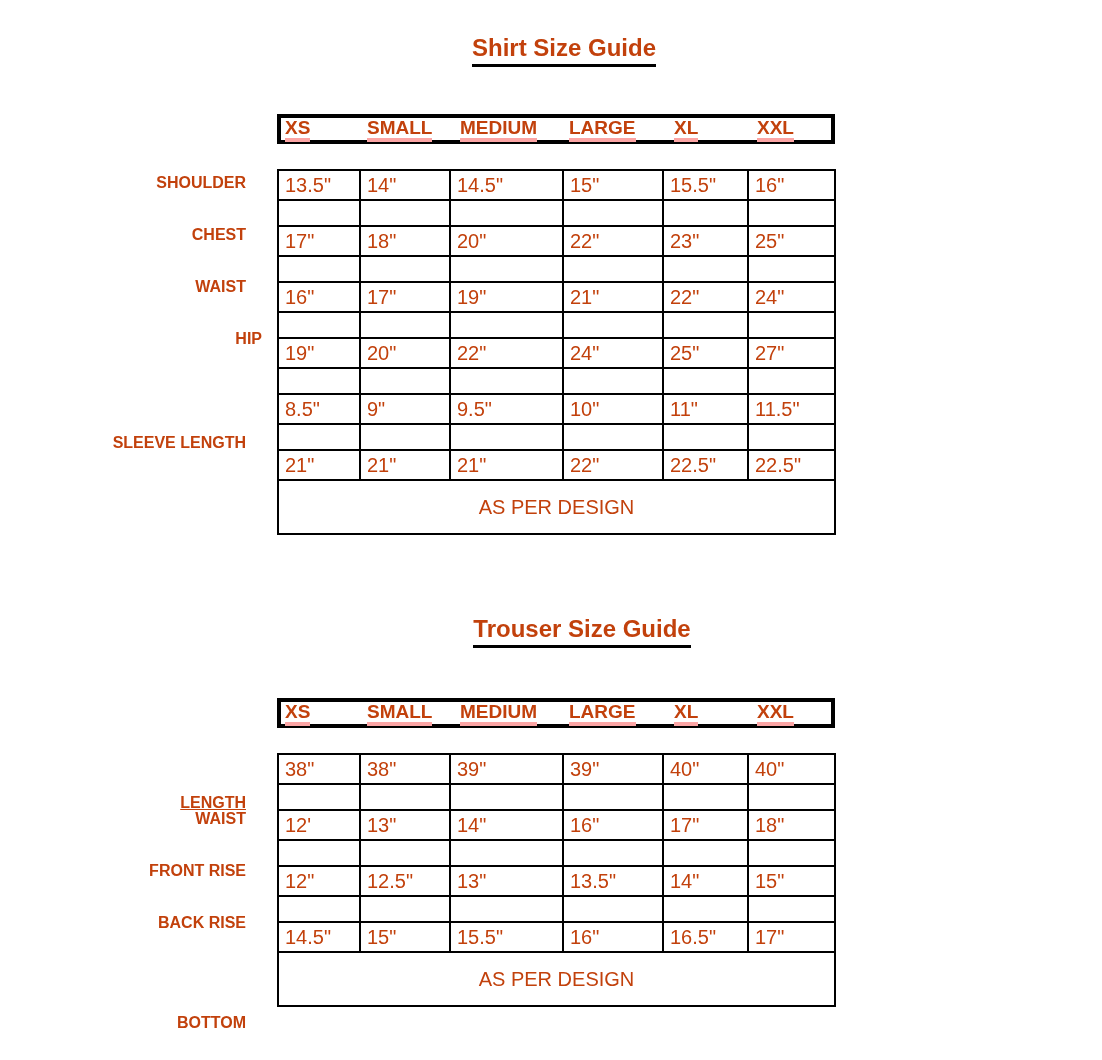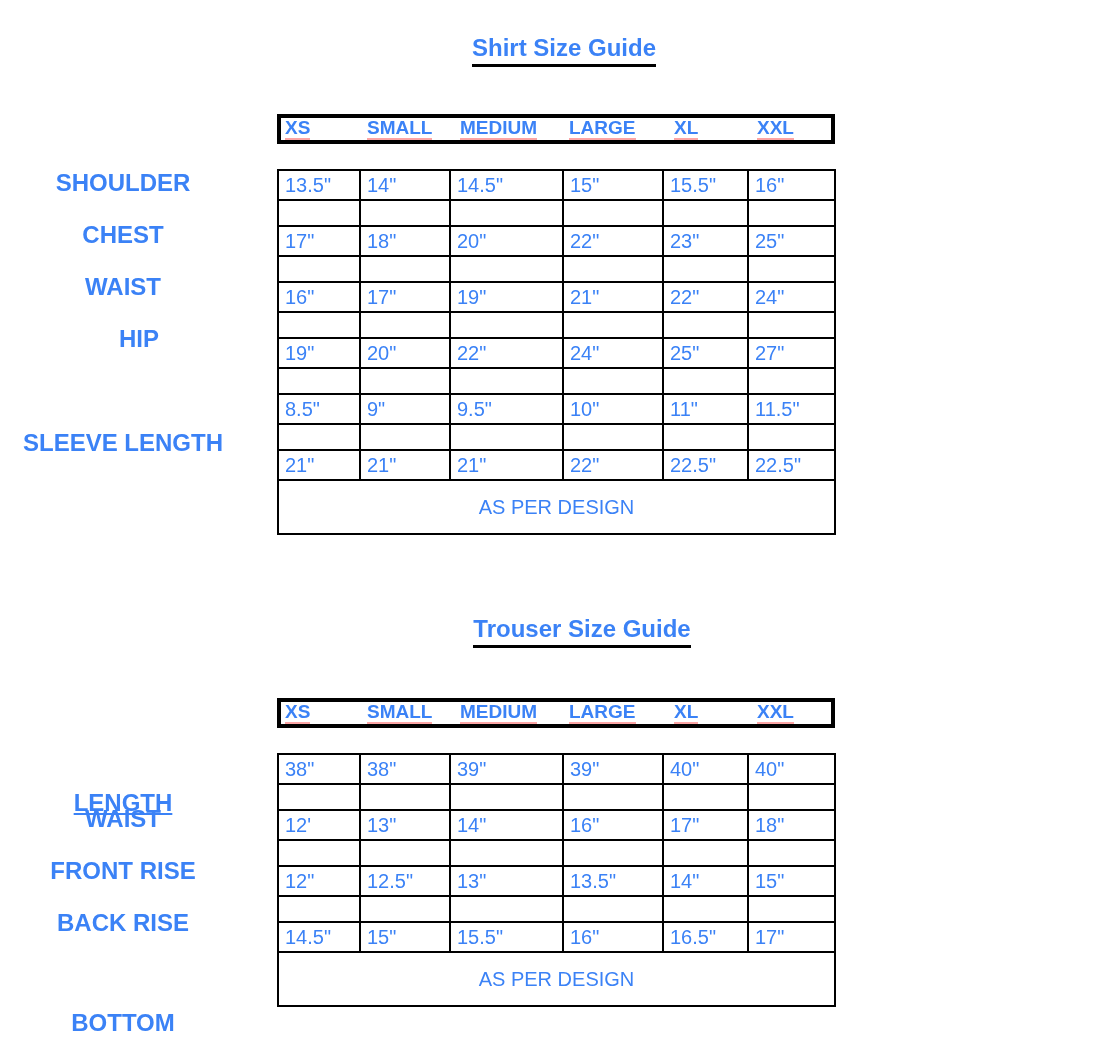--- a/index.html
+++ b/index.html
@@ -1,21 +1,21 @@
 <!DOCTYPE html>
 <html><head>
 <meta charset="utf-8">
 <style>
   html, body { margin: 0; padding: 0; background: #ffffff; }
   .page {
     position: relative;
     width: 1102px;
     height: 1060px;
     background: #ffffff;
-    color: #3b82f6;
+    color: #c2410c;
     font-family: "Liberation Sans", sans-serif;
     overflow: hidden;
   }
 
   
   .guide-title {
     position: absolute;
     text-align: center;
     font-size: 24px;
     font-weight: bold;
@@ -35,33 +35,33 @@
     border: 4px solid #000000;
     box-sizing: border-box;
     background: #ffffff;
   }
   .size-label {
     position: absolute;
     top: 0px;
     font-size: 19px;
     font-weight: bold;
     line-height: 20px;
-    border-bottom: 2px solid #fca5a5;
+    border-bottom: 4px solid #fca5a5;
     white-space: nowrap;
   }
 
   
   .row-label {
     position: absolute;
     left: 0;
     width: 246px;
     height: 22px;
     line-height: 22px;
-    text-align: center;
-    font-size: 24px;
+    text-align: right;
+    font-size: 16px;
     font-weight: bold;
     white-space: nowrap;
   }
 
   
   .size-table {
     position: absolute;
     border-collapse: collapse;
     table-layout: fixed;
     width: 558px;

